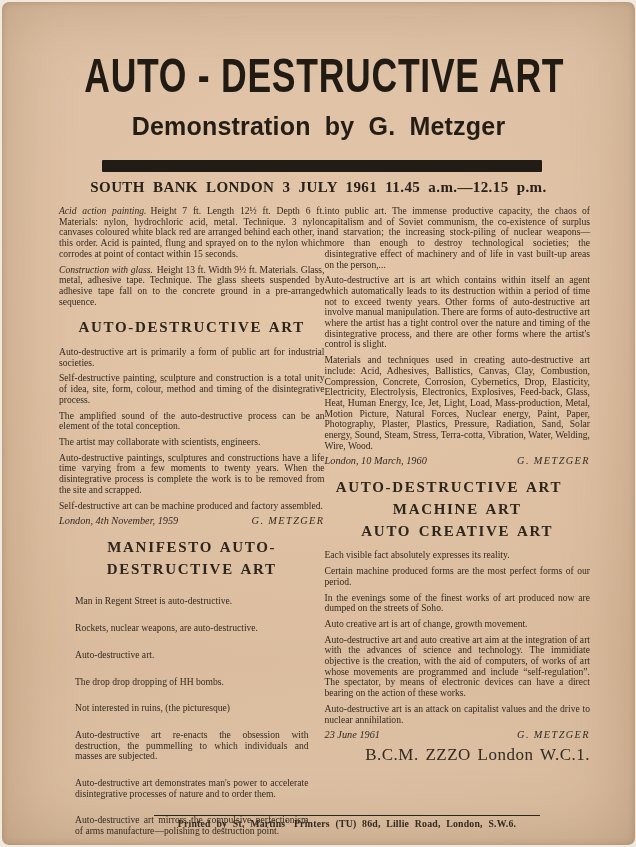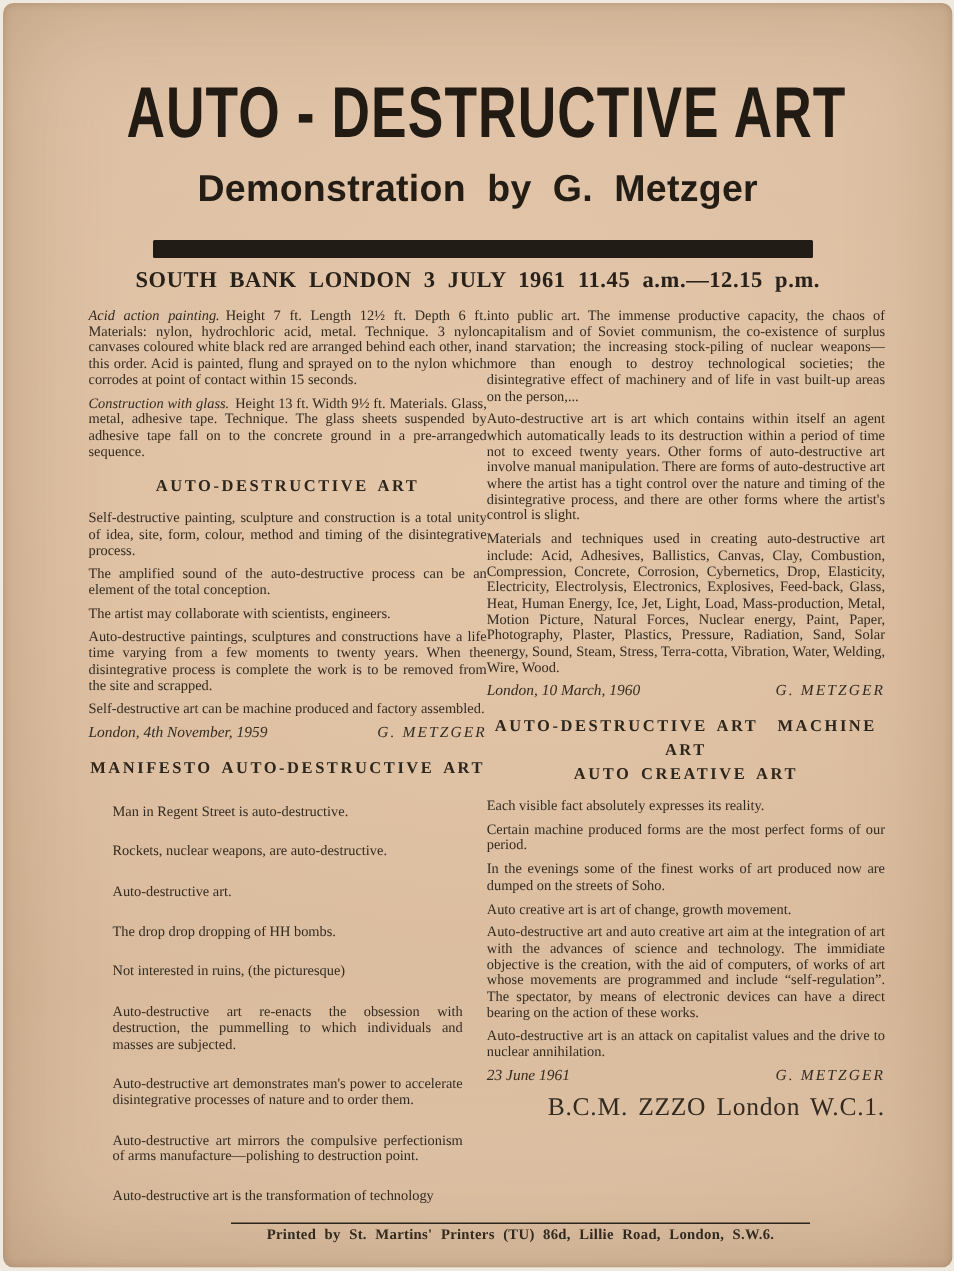--- a/index.html
+++ b/index.html
@@ -47,21 +47,21 @@
     width:50%;
     font-size:9.6px;line-height:10.7px;
     text-align:justify;
     color:#332b21;
   }
   .col p{margin:0 0 5px;}
   .col p.tight{margin:16px;}
   .lead{font-style:italic;margin-right:4px;}
   .sec-heading{
     margin:10px 0 8px;text-align:center;font-weight:bold;
-    font-size:11px;letter-spacing:1.7px;word-spacing:2px;color:#2d261d;
+    font-size:15px;letter-spacing:1.7px;word-spacing:2px;color:#2d261d;
     line-height:1.45;
   }
   .sec-heading .hline{display:block;}
   .dateline{
     display:flex;justify-content:space-between;align-items:baseline;
     margin:4px 0 7px;font-style:italic;font-size:10.3px;
   }
   .dateline .sig{letter-spacing:1.4px;}
   .address{
     margin-top:9px;text-align:right;font-size:17px;letter-spacing:.5px;
@@ -88,20 +88,21 @@
   <div class="event-line">SOUTH BANK LONDON 3 JULY 1961 11.45 a.m.—12.15 p.m.</div>
 
   <div class="columns">
 
     <div class="col">
       <p><span class="lead">Acid action painting.</span><span>Height 7 ft. Length 12½ ft. Depth 6 ft. Materials: nylon, hydrochloric acid, metal. Technique. 3 nylon canvases coloured white black red are arranged behind each other, in this order. Acid is painted, flung and sprayed on to the nylon which corrodes at point of contact within 15 seconds.</span></p>
       <p><span class="lead">Construction with glass.</span><span>Height 13 ft. Width 9½ ft. Materials. Glass, metal, adhesive tape. Technique. The glass sheets suspended by adhesive tape fall on to the concrete ground in a pre-arranged sequence.</span></p>
 
       <div class="sec-heading">AUTO-DESTRUCTIVE ART</div>
 
+      <p>Auto-destructive art is primarily a form of public art for industrial societies.</p>
       <p>Self-destructive painting, sculpture and construction is a total unity of idea, site, form, colour, method and timing of the disintegrative process.</p>
       <p>The amplified sound of the auto-destructive process can be an element of the total conception.</p>
       <p>The artist may collaborate with scientists, engineers.</p>
       <p>Auto-destructive paintings, sculptures and constructions have a life time varying from a few moments to twenty years. When the disintegrative process is complete the work is to be removed from the site and scrapped.</p>
       <p>Self-destructive art can be machine produced and factory assembled.</p>
 
       <div class="dateline">
         <span>London, 4th November, 1959</span>
         <span class="sig">G. METZGER</span>
       </div>

